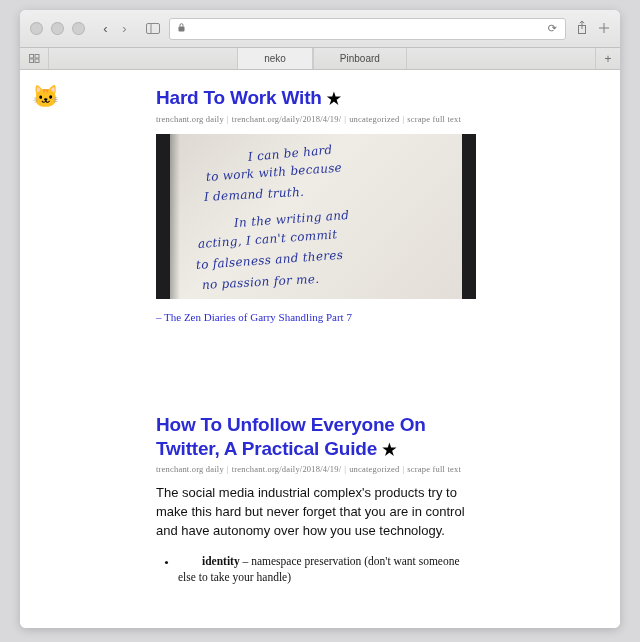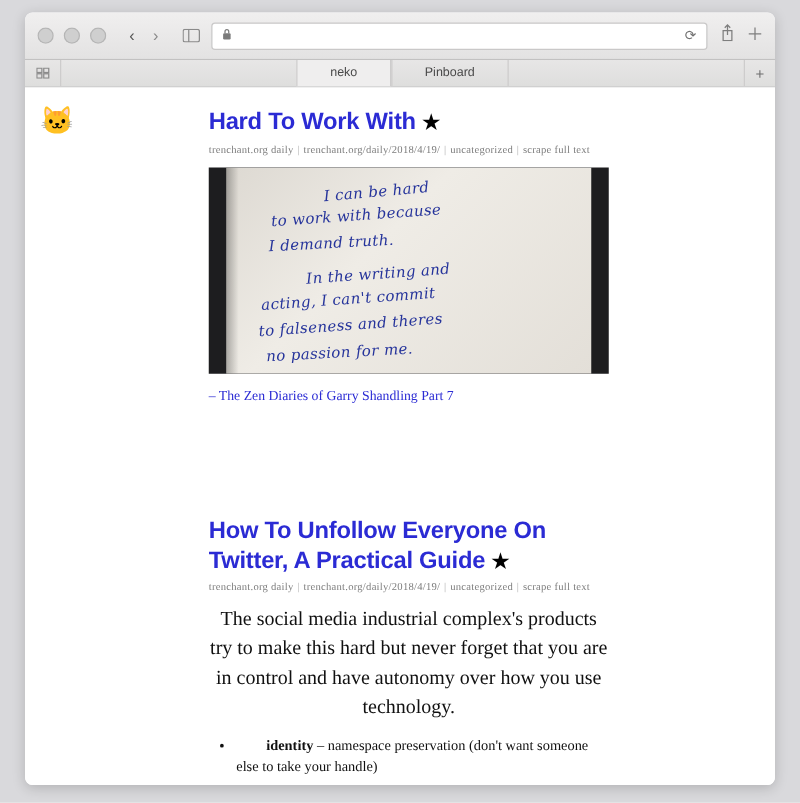--- a/index.html
+++ b/index.html
@@ -160,21 +160,21 @@
   .cat {
     position: absolute;
     left: 12px;
     top: 16px;
     font-size: 22px;
     line-height: 1;
   }
 
   .content {
     position: absolute;
-    left: 147px;
+    left: 136px;
     top: 8px;
     width: 320px;
     font-family: "Liberation Serif", serif;
   }
 
   h1.post-title {
     font-family: "Liberation Sans", sans-serif;
     font-size: 19px;
     line-height: 1.25;
     color: #2b2bd4;
@@ -229,26 +229,25 @@
   .caption {
     font-family: "Liberation Serif", serif;
     font-size: 11px;
     color: #2b2bd4;
     margin: 0 0 8px 0;
   }
 
   .spacer-block { height: 74px; }
 
   p.body {
-    font-family: Liberation Serif, serif;
-    font-size: 16px;
+    font-family: Liberation Sans, sans-serif;
+    font-size: 13px;
     line-height: 1.45;
     color: #111;
     margin: 0 0 12px 0;
-    text-align: center;
   }
 
   ul.bullets {
     font-family: "Liberation Serif", serif;
     font-size: 11.5px;
     line-height: 1.45;
     color: #111;
     margin: 0;
     padding-left: 22px;
   }

